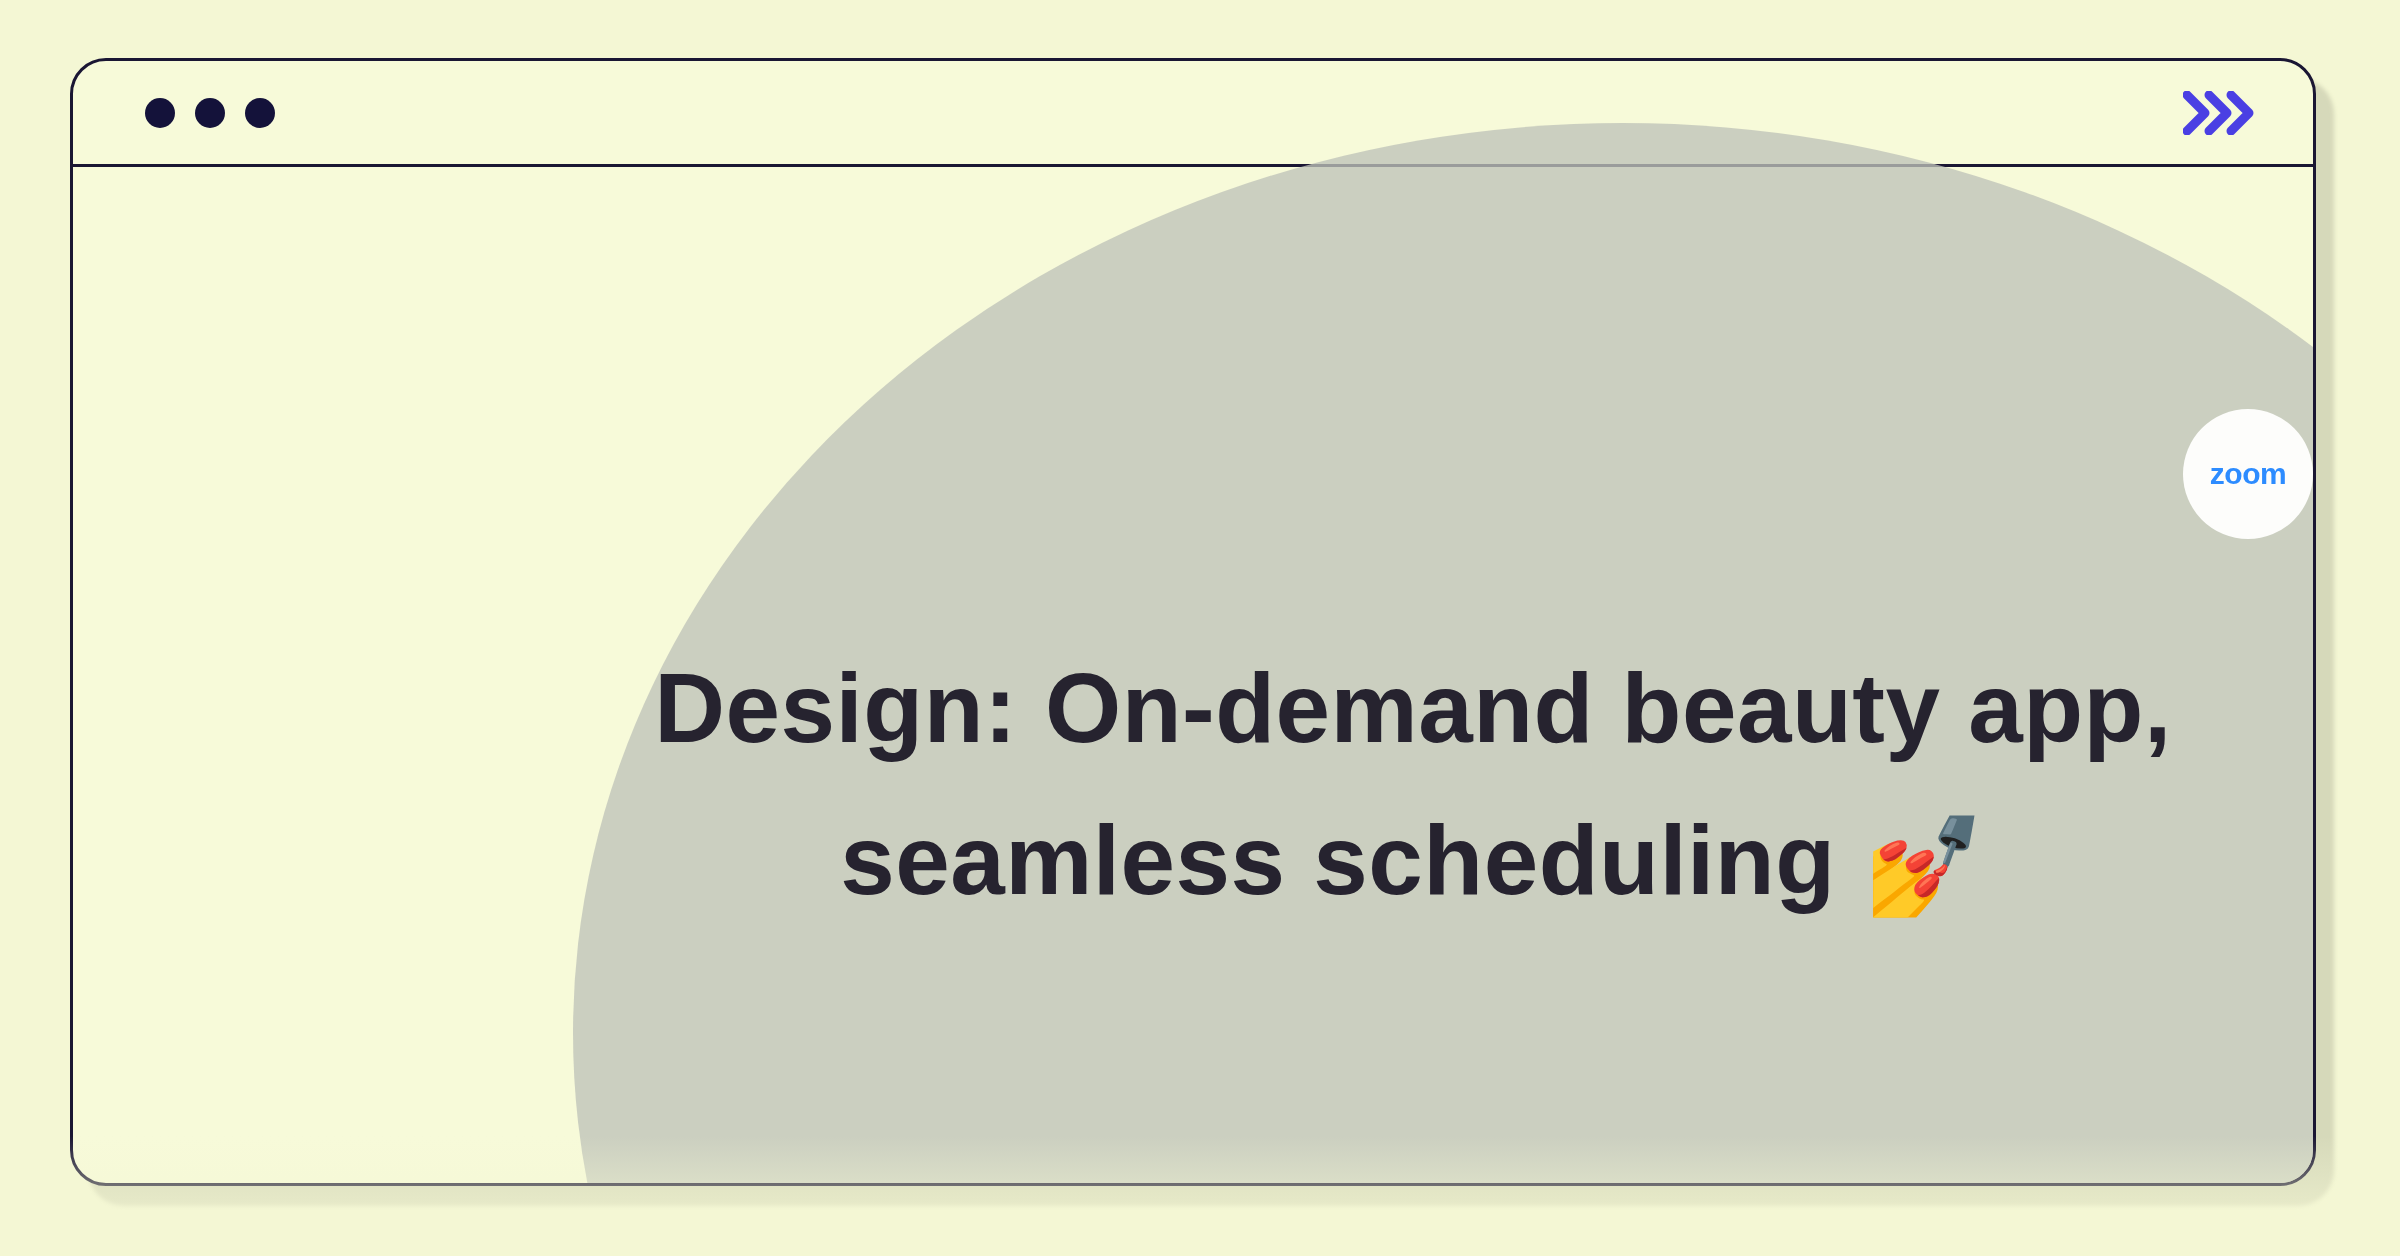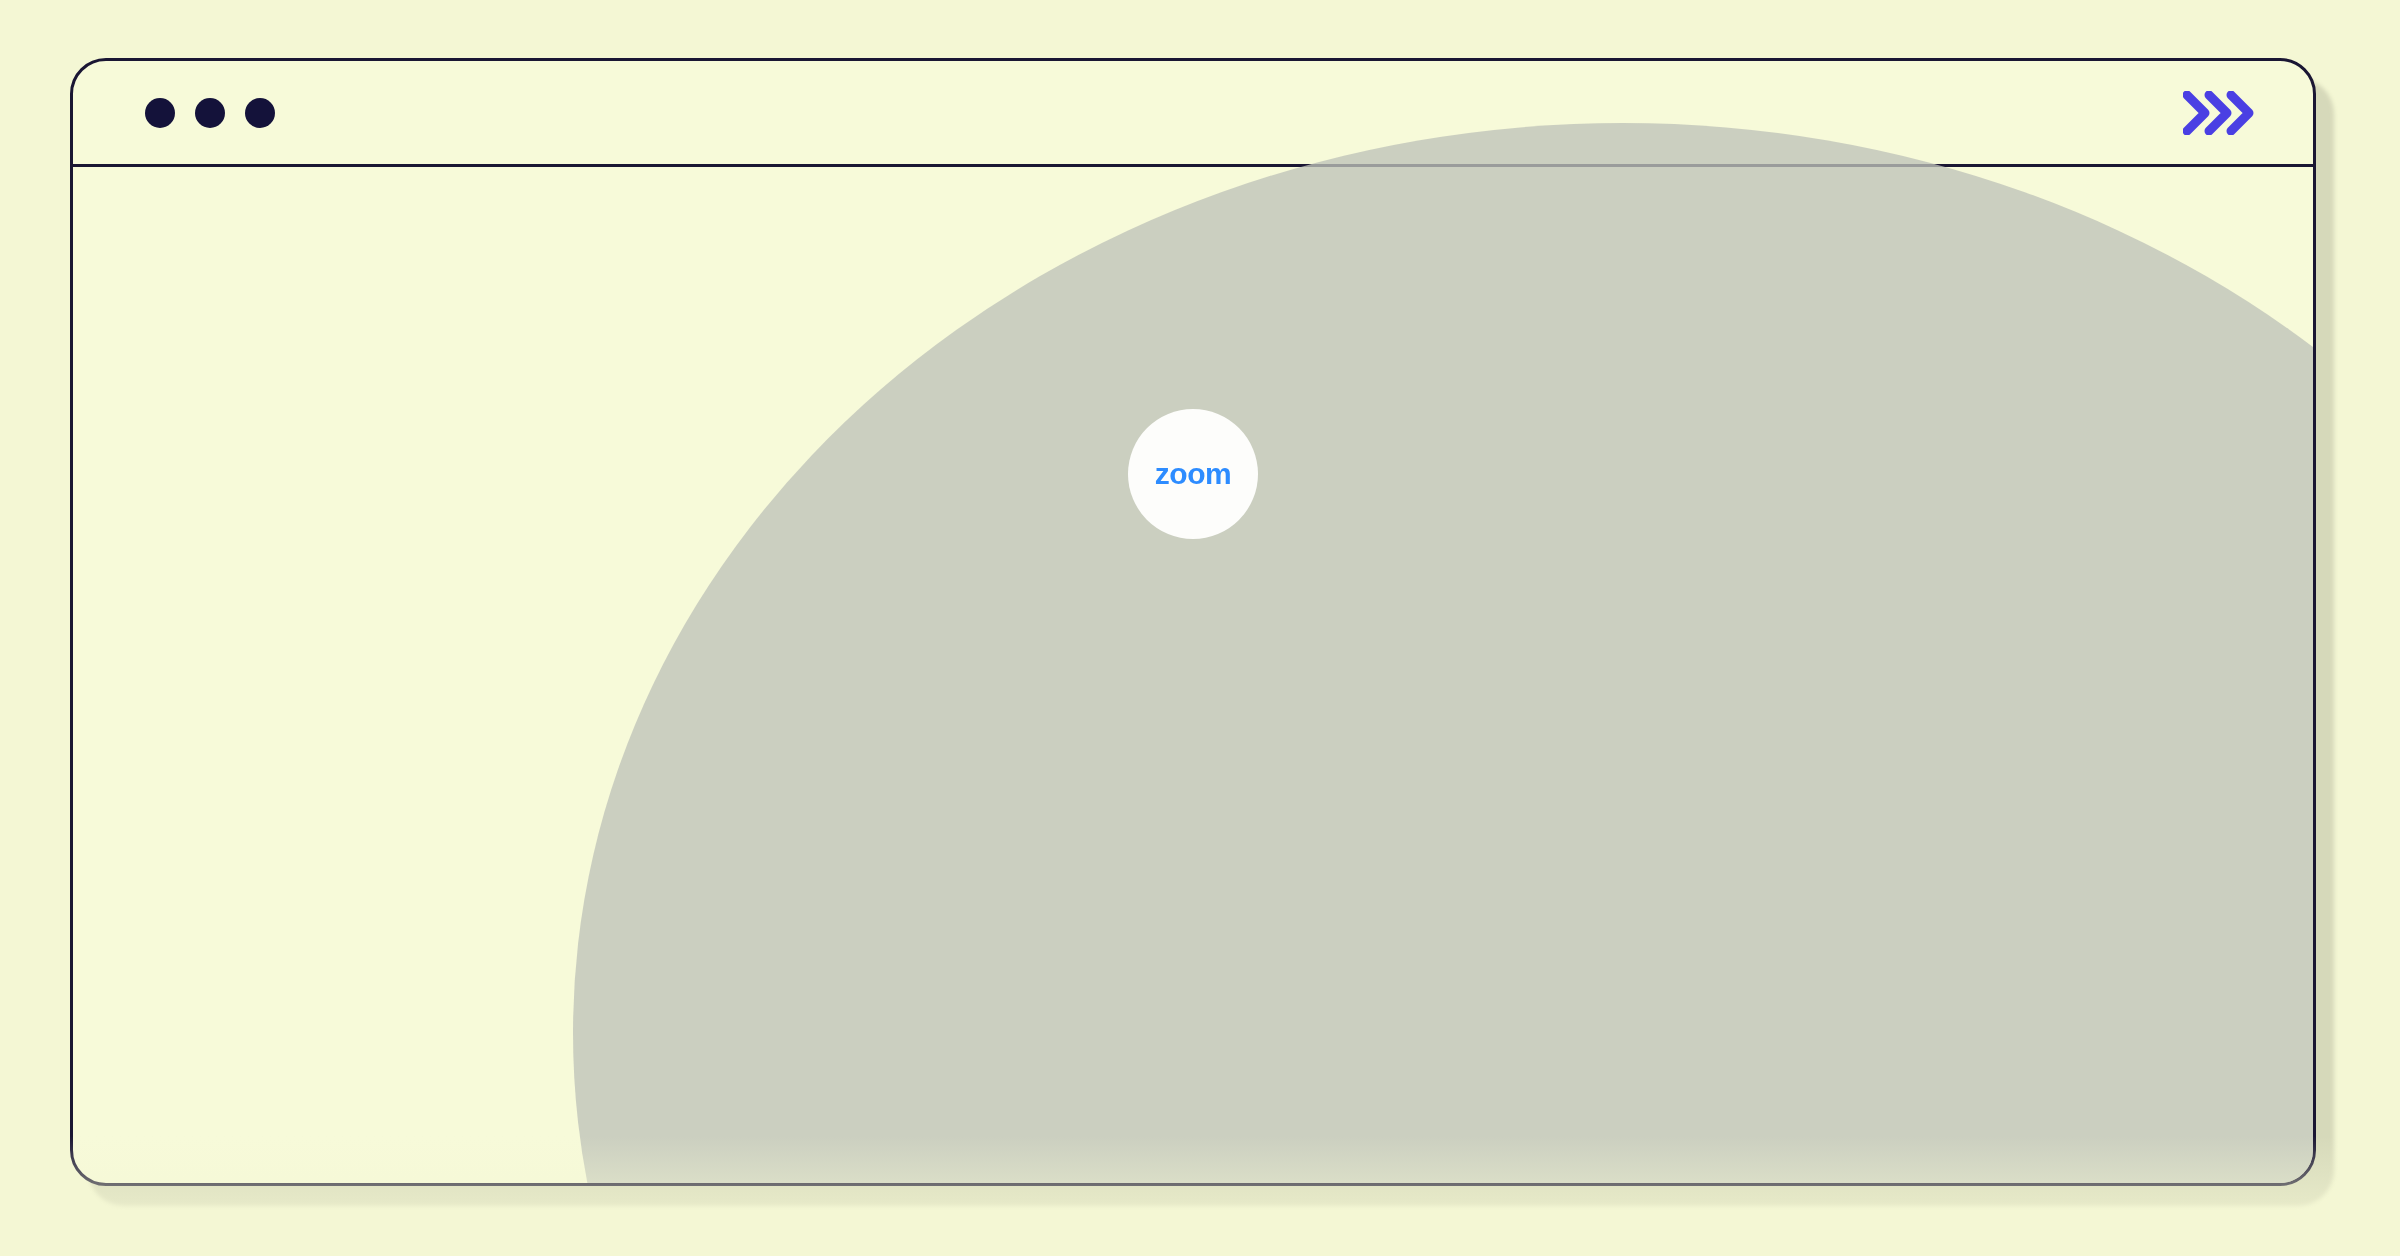--- a/index.html
+++ b/index.html
@@ -63,21 +63,21 @@
     border-radius: 50%;
     opacity: 0.78;
   }
   .content {
     position: relative;
     z-index: 2;
     width: 100%;
     height: 100%;
     display: flex;
     flex-direction: column;
-    align-items: center;
+    align-items: flex-end;
     padding-top: 242px;
   }
   .logo-circle {
     width: 130px; height: 130px; border-radius: 50%;
     background: #fdfdfb;
     display: flex; align-items: center; justify-content: center;
     margin-bottom: 94px;
   }
   .logo-text {
     font-family: Arial, Helvetica, sans-serif;
@@ -127,17 +127,20 @@
         <path d="M48 4 L66 22 L48 40" stroke="#4a3fe3" stroke-width="9" fill="none" stroke-linecap="round" stroke-linejoin="round"></path>
       </svg>
     </div>
   </div>
   <div class="body-area">
     <div class="blob"></div>
     <div class="content">
       <div class="logo-circle">
         <span class="logo-text">zoom</span>
       </div>
+      <h1 class="headline">
+        <span>Design: On-demand beauty app, seamless scheduling </span><span class="emoji">💅</span>
+      </h1>
     </div>
   </div>
 </div>
 
 <div class="fade"></div>
 
 </body></html>

